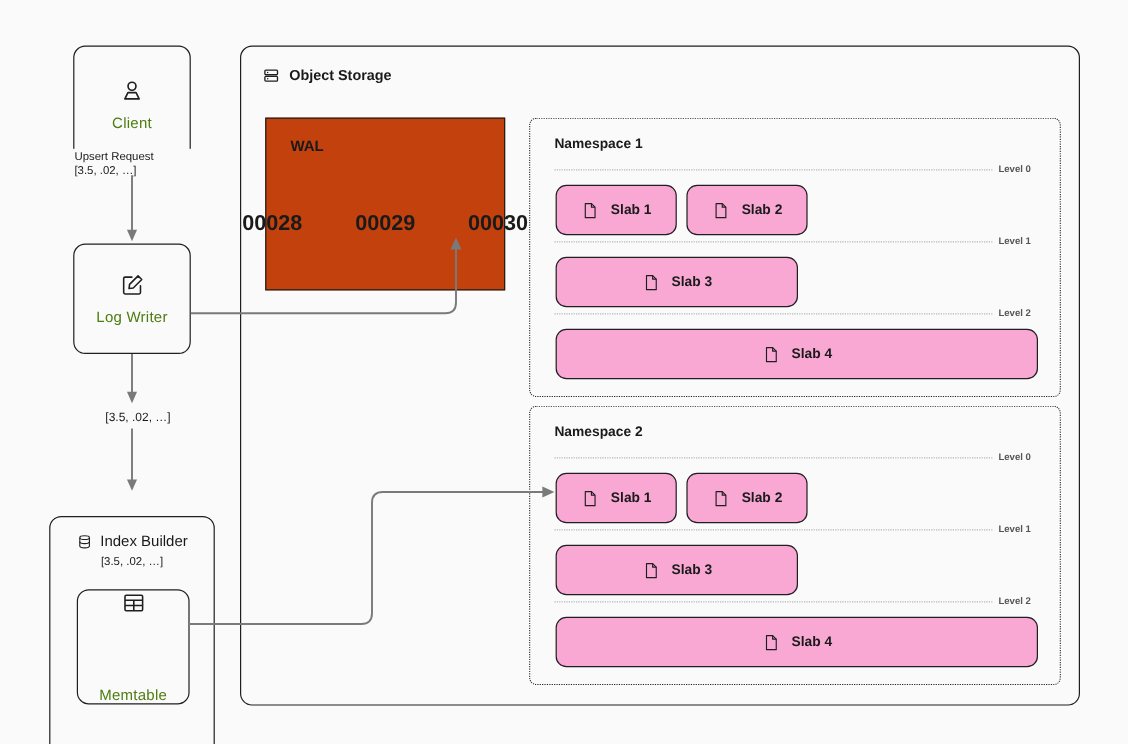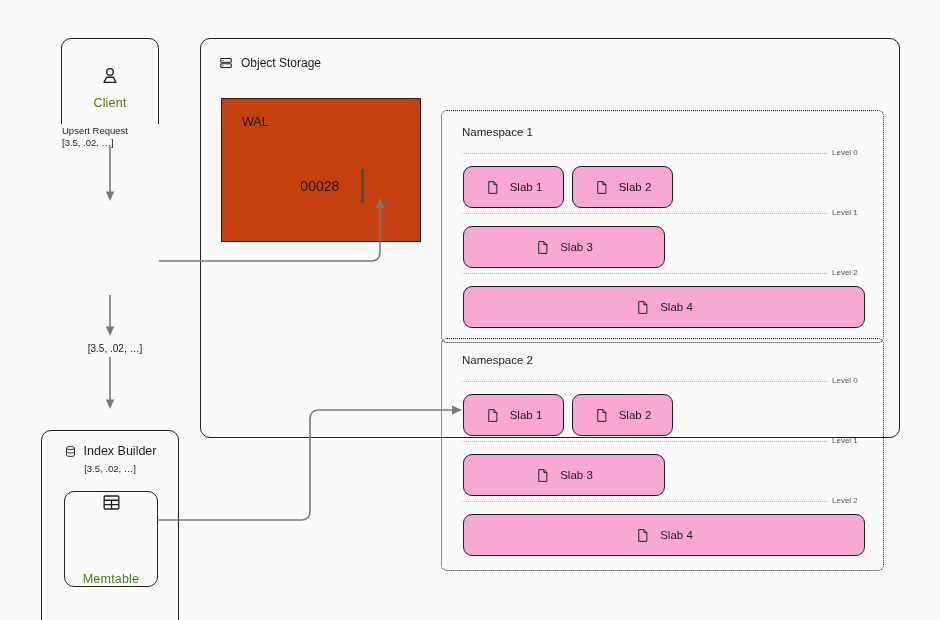--- a/index.html
+++ b/index.html
@@ -65,21 +65,21 @@
     font-size:9.5px;color:#1a1a1a;
   }
 
   
   .wal-title{position:absolute;left:20px;top:16px;font-size:12.5px;}
   .wal-segs{
     position:absolute;left:0;right:0;top:70px;
     display:flex;align-items:center;justify-content:center;
   }
   .wal-seg{
-    font-size:14px;color:#1a1a1a;
+    font-size:18px;color:#1a1a1a;
     padding:0 22px;
     line-height:34px;
   }
   .wal-div{width:1.2px;height:34px;background:#4a4a4a;}
 
   
   .ns-title{position:absolute;left:20px;top:15px;font-size:11.5px;color:#1a1a1a;}
   .level-line{
     position:absolute;height:0;
     border-top:1.4px dotted #b4b4b4;
@@ -123,20 +123,29 @@
   <div class="edge-label" style="left:56px;top:124px;width:108px;">
     <div>Upsert Request</div>
     <div>[3.5, .02, …]</div>
   </div>
 
   <svg class="edge" style="left:104px;top:146px;width:14px;height:56px;">
     <path d="M6,0 L6,48"></path>
     <polygon points="6,55 1.8,45.5 10.2,45.5"></polygon>
   </svg>
 
+  <div class="abs box node" style="left:61px;top:203px;width:98px;height:92px;">
+    <span class="icon">
+      <svg width="21" height="21" viewBox="0 0 24 24">
+        <path d="M19.5 12.8 V19.2 A1.3 1.3 0 0 1 18.2 20.5 H4.8 A1.3 1.3 0 0 1 3.5 19.2 V5.8 A1.3 1.3 0 0 1 4.8 4.5 H11.3" fill="none" stroke="#1f1f1f" stroke-width="1.5" stroke-linecap="round"></path>
+        <path d="M17.2 3.3 L20.7 6.8 L12.6 14.9 L8.6 15.4 L9.1 11.4 Z" fill="none" stroke="#1f1f1f" stroke-width="1.5" stroke-linejoin="round"></path>
+      </svg>
+    </span>
+    <span class="node-label">Log Writer</span>
+  </div>
 
   <svg class="edge" style="left:104px;top:295px;width:14px;height:116px;">
     <path d="M6,0 L6,34"></path>
     <polygon points="6,41 1.8,31.5 10.2,31.5"></polygon>
     <path d="M6,62 L6,108"></path>
     <polygon points="6,114 1.8,104.5 10.2,104.5"></polygon>
   </svg>
   <div class="floatlabel" style="left:70px;top:342px;width:80px;">[3.5, .02, …]</div>
 
   <div class="abs box" style="left:41px;top:430px;width:138px;height:204px;">
@@ -156,43 +165,45 @@
       <span class="icon">
         <svg width="21" height="21" viewBox="0 0 24 24">
           <rect x="3.6" y="4.6" width="16.8" height="14.8" rx="1.2" fill="none" stroke="#1f1f1f" stroke-width="1.5"></rect>
           <path d="M3.6 9.4 H20.4 M3.6 14.4 H20.4 M12 9.4 V19.4" stroke="#1f1f1f" stroke-width="1.5" fill="none"></path>
         </svg>
       </span>
       <span class="node-label">Memtable</span>
     </div>
   </div>
 
-  <div class="abs box" style="left:200px;top:38px;width:700px;height:400px;">
+  <div class="abs box" style="left:200px;top:38px;width:700px;height:550px;font-weight:bold;">
     <div class="container-head" style="left:18px;top:17px;">
       <span class="icon">
         <svg width="14" height="14" viewBox="0 0 24 24">
           <rect x="3" y="4.2" width="18" height="6.6" rx="1.3" fill="none" stroke="#1f1f1f" stroke-width="1.9"></rect>
           <rect x="3" y="13.2" width="18" height="6.6" rx="1.3" fill="none" stroke="#1f1f1f" stroke-width="1.9"></rect>
           <circle cx="7" cy="7.5" r="1.05" fill="#1f1f1f"></circle>
           <circle cx="7" cy="16.5" r="1.05" fill="#1f1f1f"></circle>
         </svg>
       </span>
       <span>Object Storage</span>
     </div>
 
     <div class="abs box-plain" style="left:20px;top:59px;width:200px;height:144px;">
       <div class="wal-title">WAL</div>
       <div class="wal-segs">
         <span class="wal-seg">00028</span>
         <span class="wal-div"></span>
+        <span class="wal-seg">00029</span>
         <span class="wal-div"></span>
-      </div>
-    </div>
-
-    <div class="abs dashbox" style="left:240px;top:71px;width:443px;height:233px;padding-left:28px;">
+        <span class="wal-seg">00030</span>
+      </div>
+    </div>
+
+    <div class="abs dashbox" style="left:240px;top:59px;width:443px;height:233px;padding-left:28px;">
       <div class="ns-title">Namespace 1</div>
 
       <div class="level-line" style="left:20px;top:42px;width:365px;"></div>
       <div class="level-label" style="left:390px;top:37px;">Level 0</div>
 
       <div class="slab" style="left:21px;top:55px;width:99px;height:40px;">
         <span class="icon">
           <svg width="15" height="15" viewBox="0 0 24 24">
             <path d="M6 2.6 H14.2 L19 7.4 V21.4 H6 Z" fill="none" stroke="#1f1f1f" stroke-width="1.55" stroke-linejoin="round"></path>
             <path d="M14.2 2.6 V7.4 H19" fill="none" stroke="#1f1f1f" stroke-width="1.55" stroke-linejoin="round"></path>

